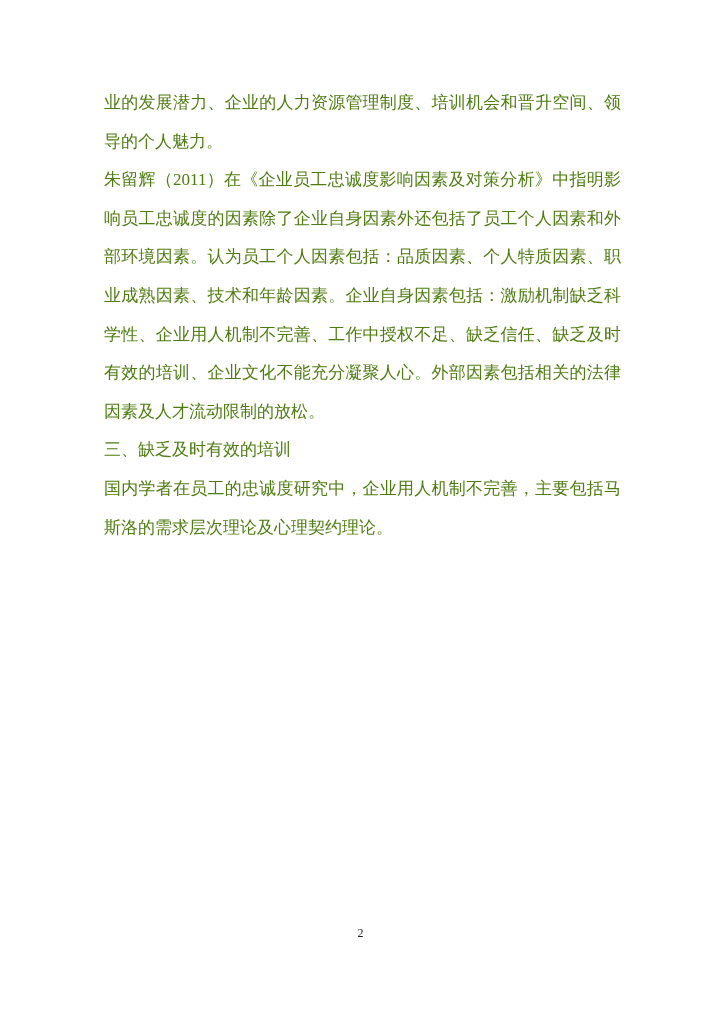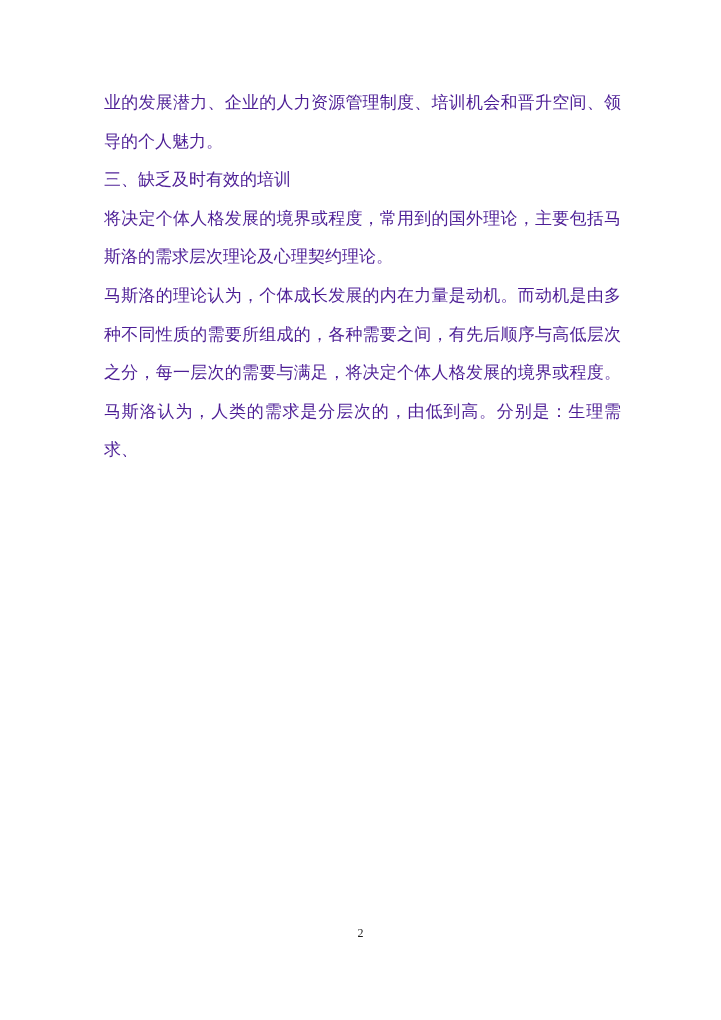--- a/index.html
+++ b/index.html
@@ -15,21 +15,21 @@
     overflow: hidden;
   }
   .doc-content {
     position: absolute;
     left: 104px;
     top: 84px;
     width: 517px;
     font-family: "Liberation Serif", "DejaVu Serif", serif;
     font-size: 17px;
     line-height: 38.6px;
-    color: #4c1d95;
+    color: #4d7c0f;
     text-align: justify;
     text-justify: inter-character;
   }
   .doc-content p {
     margin: 0;
     padding: 0;
   }
   .page-footer {
     position: absolute;
     left: 0;
@@ -41,20 +41,20 @@
     line-height: 16px;
     color: #1c1c1c;
   }
 </style>
 </head>
 <body>
 
 <div class="page">
   <div class="doc-content">
     <p>业的发展潜力、企业的人力资源管理制度、培训机会和晋升空间、领导的个人魅力。</p>
+    <p>朱留辉（2011）在《企业员工忠诚度影响因素及对策分析》中指明影响员工忠诚度的因素除了企业自身因素外还包括了员工个人因素和外部环境因素。认为员工个人因素包括：品质因素、个人特质因素、职业成熟因素、技术和年龄因素。企业自身因素包括：激励机制缺乏科学性、企业用人机制不完善、工作中授权不足、缺乏信任、缺乏及时有效的培训、企业文化不能充分凝聚人心。外部因素包括相关的法律因素及人才流动限制的放松。</p>
     <p>三、缺乏及时有效的培训</p>
-    <p>将决定个体人格发展的境界或程度，常用到的国外理论，主要包括马斯洛的需求层次理论及心理契约理论。</p>
-    <p>马斯洛的理论认为，个体成长发展的内在力量是动机。而动机是由多种不同性质的需要所组成的，各种需要之间，有先后顺序与高低层次之分，每一层次的需要与满足，将决定个体人格发展的境界或程度。马斯洛认为，人类的需求是分层次的，由低到高。分别是：生理需求、</p>
+    <p>国内学者在员工的忠诚度研究中，企业用人机制不完善，主要包括马斯洛的需求层次理论及心理契约理论。</p>
   </div>
   <div class="page-footer">
     <span>2</span>
   </div>
 </div>
 
 </body></html>

